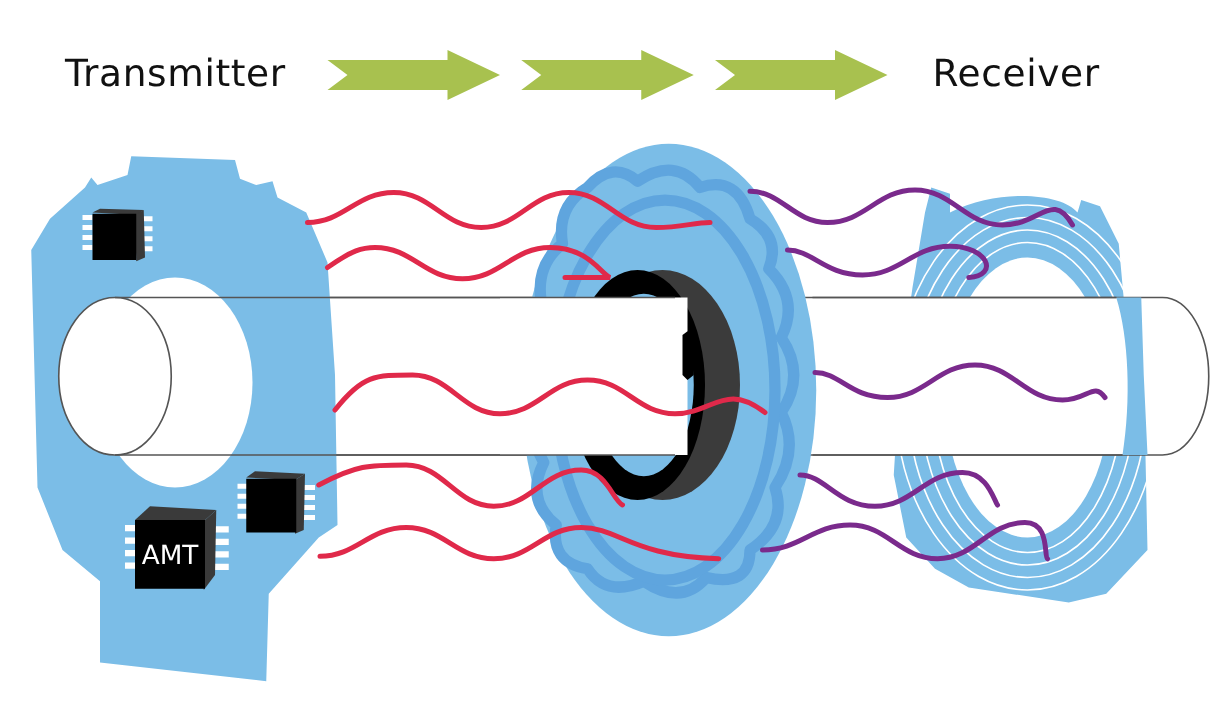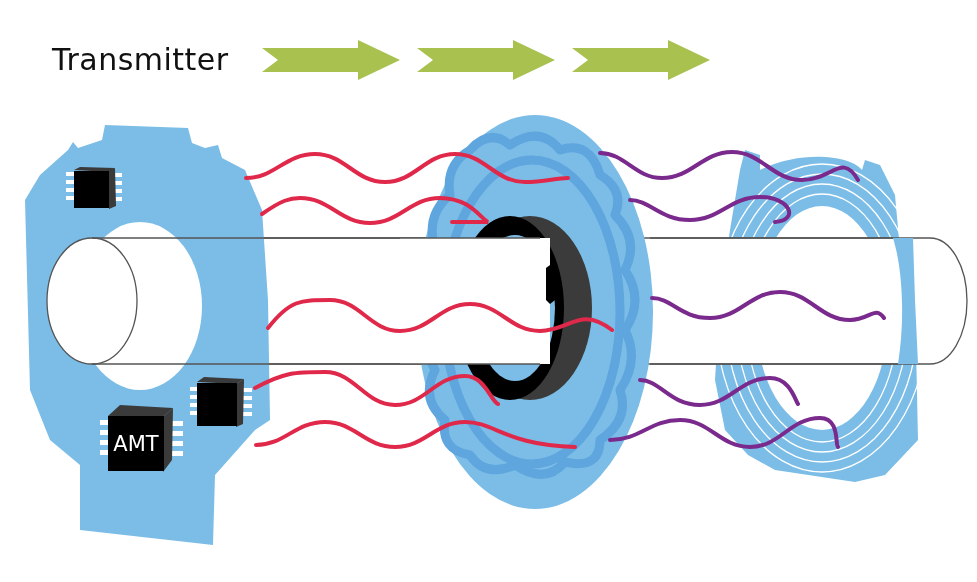--- a/index.html
+++ b/index.html
@@ -18,20 +18,21 @@
       font-family: "DejaVu Sans", sans-serif;
       font-size: 21px;
       fill: #ffffff;
     }
   </style>
 </head>
 <body>
 
 <div id="stage">
   <div class="label" id="lbl-tx">Transmitter</div>
+  <div class="label" id="lbl-rx">Receiver</div>
 
   <svg width="977" height="582" viewBox="0 0 977 582" style="position:absolute;left:0;top:0">
 
     <g>
       <path d="M262,48 L358,48 L358,40 L400,60 L358,80 L358,72 L262,72 L278,60 Z" fill="#a8c14f"></path>
       <path d="M417,48 L513,48 L513,40 L555,60 L513,80 L513,72 L417,72 L433,60 Z" fill="#a8c14f"></path>
       <path d="M572,48 L668,48 L668,40 L710,60 L668,80 L668,72 L572,72 L588,60 Z" fill="#a8c14f"></path>
     </g>
 
     <g>

